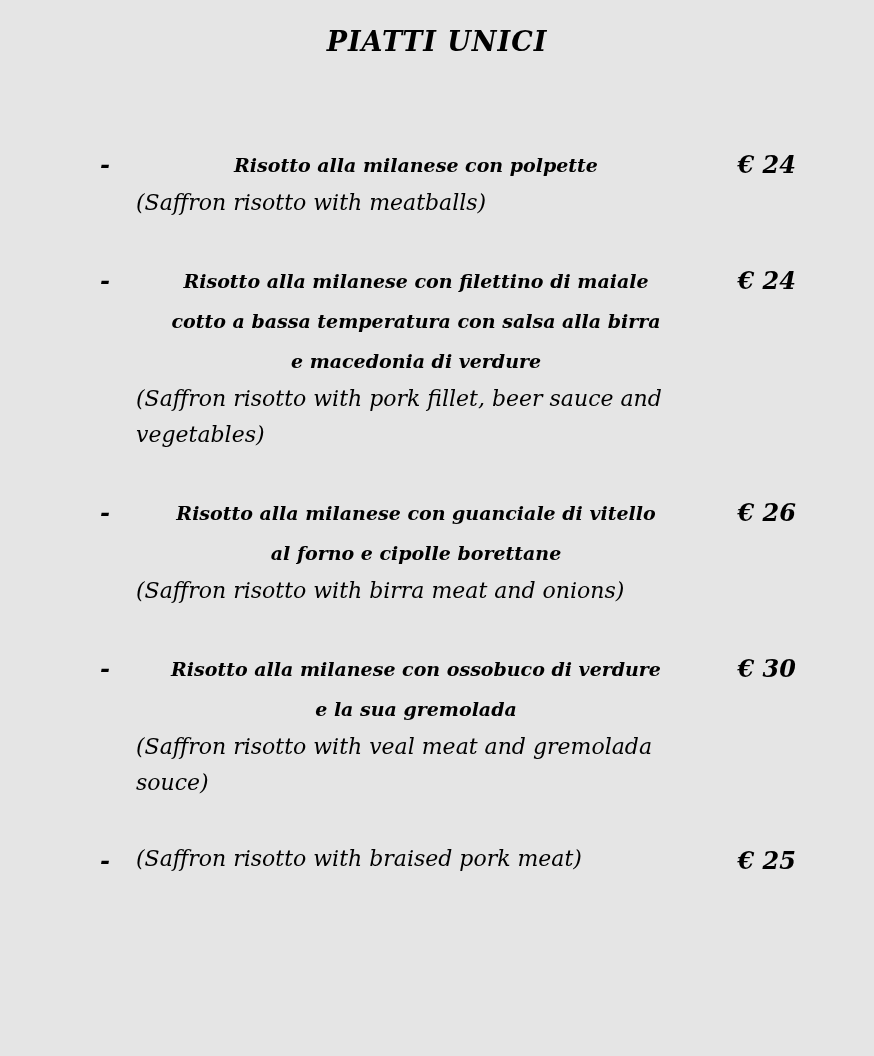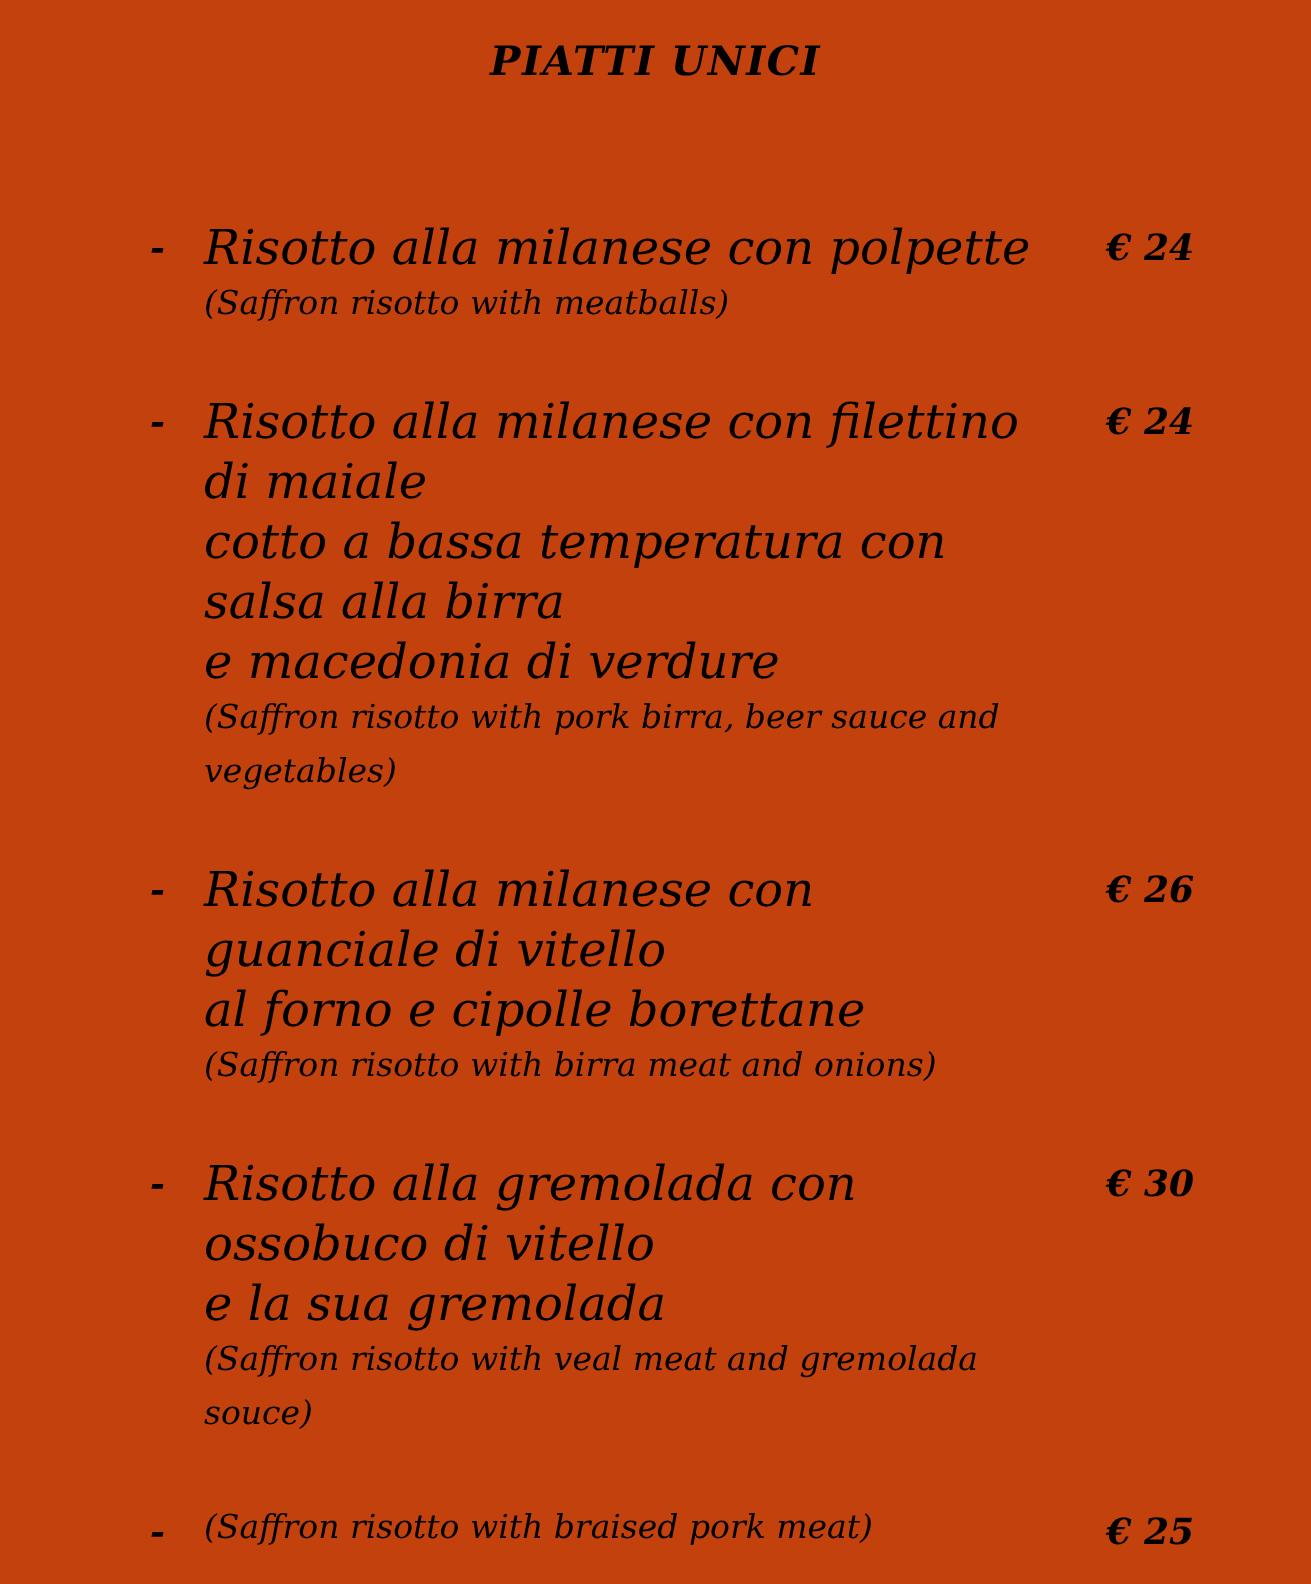--- a/index.html
+++ b/index.html
@@ -6,21 +6,21 @@
     margin: 0;
     padding: 0;
     background: #ffffff;
     font-family: "DejaVu Serif", serif;
     color: #000000;
   }
   .page {
     position: relative;
     width: 874px;
     height: 1056px;
-    background: #c2410c;
+    background: #e5e5e5;
     overflow: hidden;
     box-sizing: border-box;
   }
   .page-title {
     margin: 0;
     padding-top: 26px;
     text-align: center;
     font-size: 27px;
     font-weight: bold;
     font-style: italic;
@@ -37,25 +37,26 @@
     align-items: start;
     margin-bottom: 40px;
   }
   .dash {
     font-size: 24px;
     font-weight: bold;
     font-style: italic;
     line-height: 40px;
   }
   .item-name {
-    font-size: 32px;
-    font-weight: normal;
+    font-size: 19px;
+    font-weight: bold;
     font-style: italic;
     line-height: 40px;
     white-space: pre-line;
+    text-align: center;
   }
   .item-translation {
     font-size: 22px;
     font-style: italic;
     font-weight: normal;
     line-height: 36px;
   }
   .item-price {
     font-size: 24px;
     font-weight: bold;
@@ -82,39 +83,39 @@
       </div>
       <span class="item-price">€ 24</span>
     </div>
 
     <div class="item">
       <span class="dash">-</span>
       <div>
         <div class="item-name">Risotto alla milanese con filettino di maiale
 cotto a bassa temperatura con salsa alla birra
 e macedonia di verdure</div>
-        <div class="item-translation">(Saffron risotto with pork birra, beer sauce and vegetables)</div>
+        <div class="item-translation">(Saffron risotto with pork fillet, beer sauce and vegetables)</div>
       </div>
       <span class="item-price">€ 24</span>
     </div>
 
     <div class="item">
       <span class="dash">-</span>
       <div>
         <div class="item-name">Risotto alla milanese con guanciale di vitello
 al forno e cipolle borettane</div>
         <div class="item-translation">(Saffron risotto with birra meat and onions)</div>
       </div>
       <span class="item-price">€ 26</span>
     </div>
 
     <div class="item">
       <span class="dash">-</span>
       <div>
-        <div class="item-name">Risotto alla gremolada con ossobuco di vitello
+        <div class="item-name">Risotto alla milanese con ossobuco di verdure
 e la sua gremolada</div>
         <div class="item-translation">(Saffron risotto with veal meat and gremolada souce)</div>
       </div>
       <span class="item-price">€ 30</span>
     </div>
 
     <div class="item">
       <span class="dash">-</span>
       <div>
         <div class="item-translation">(Saffron risotto with braised pork meat)</div>

